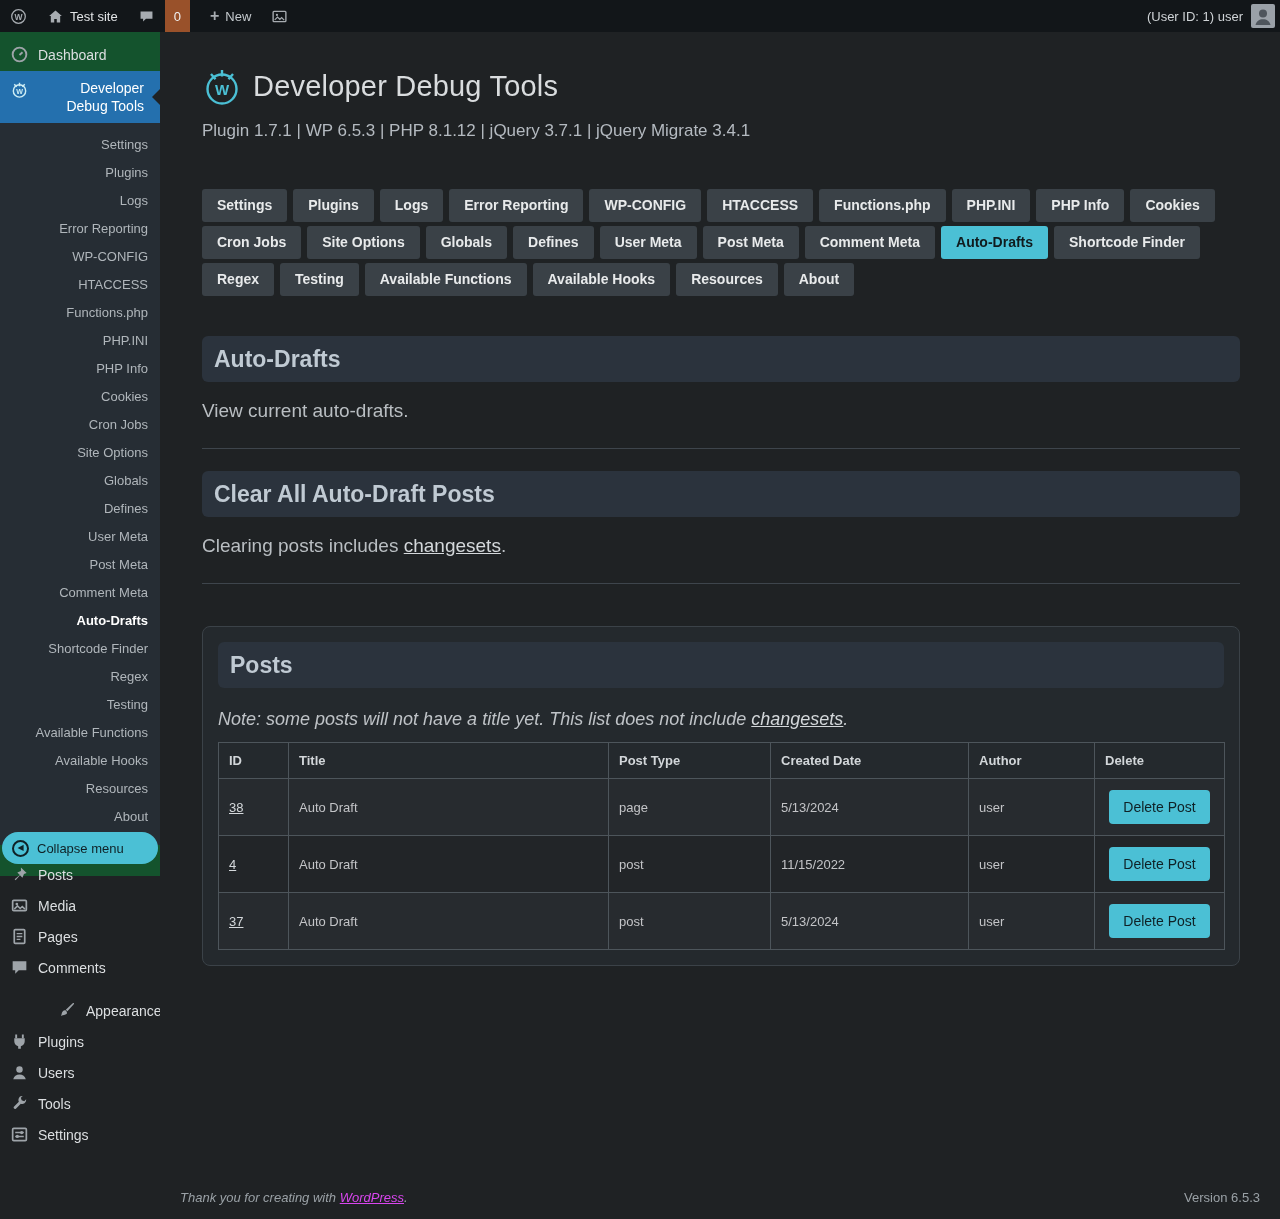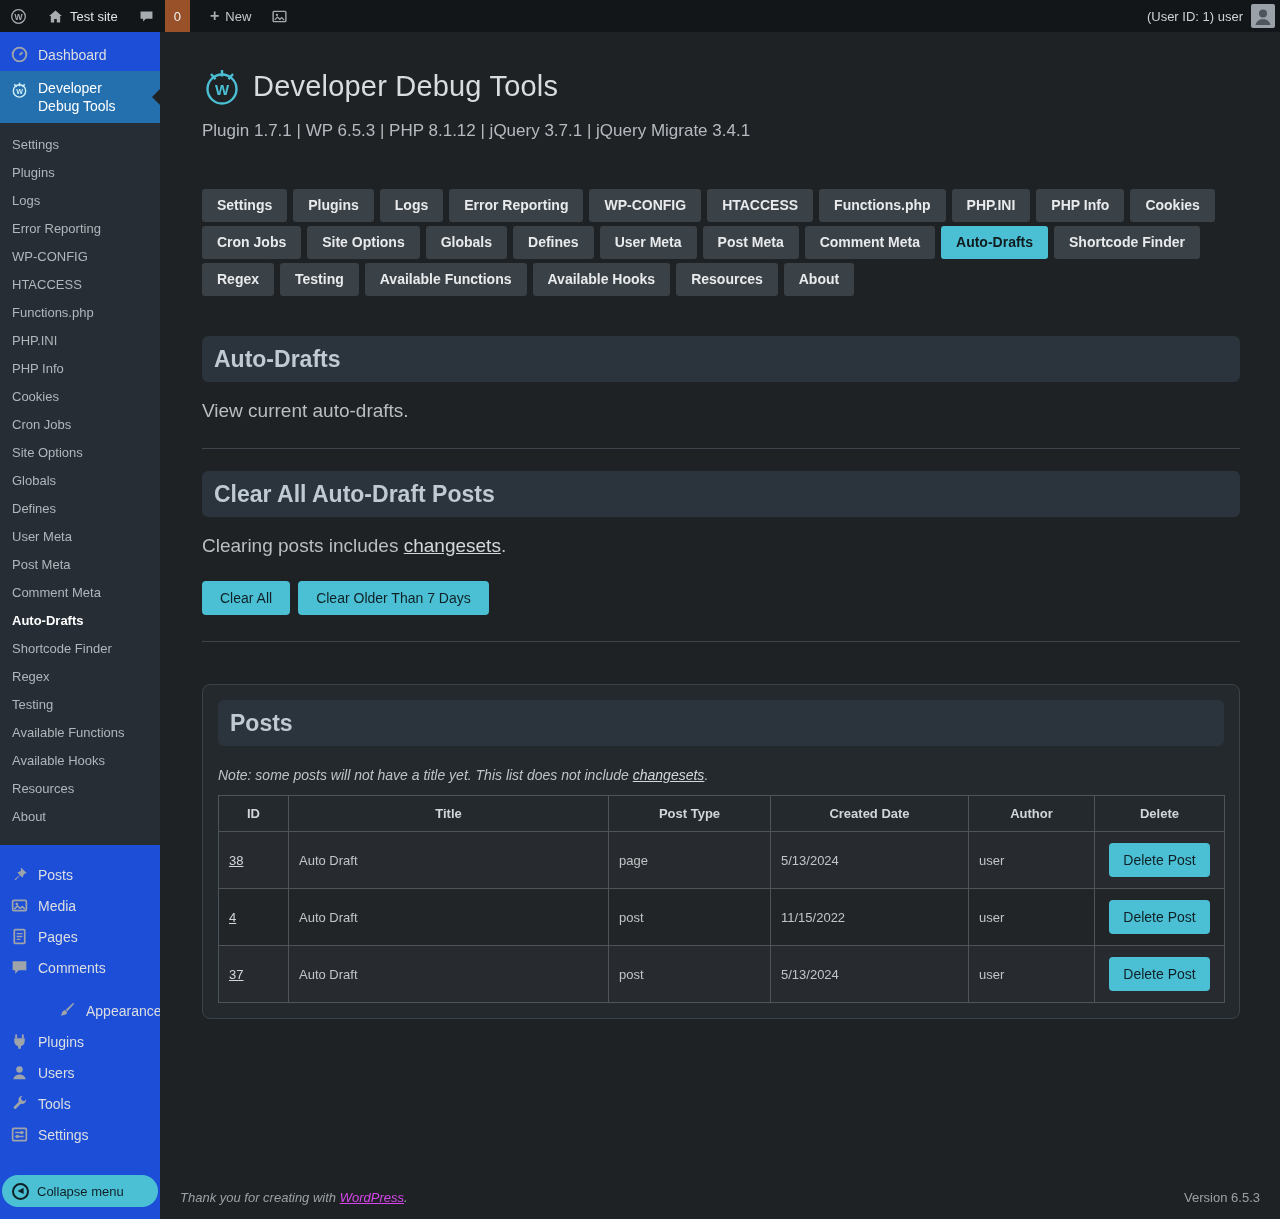--- a/index.html
+++ b/index.html
@@ -28,22 +28,22 @@
     display: flex; align-items: center; padding: 0 9px;
     background: var(--count-bg, #99512a); color: #f0f0f1;
   }
   .ab-plus { font-size: 16px; font-weight: bold; color: #a7acb1; line-height: 1; }
   .ab-right { display: flex; align-items: center; gap: 8px; padding-right: 5px; }
   .avatar { width: 24px; height: 24px; border-radius: 2px; overflow: hidden; display: block; }
   .avatar svg { width: 24px; height: 24px; display: block; }
 
   
   .sidebar {
-    position: absolute; top: 32px; left: 0; width: 160px; height: 1187px;
-    background: #1d4ed8; color: #cdd2d6; padding-top: 6px;
+    position: absolute; top: 32px; left: 0; width: 160px; height: 844px;
+    background: #14532d; color: #cdd2d6; padding-top: 6px; text-align: right;
   }
   .menu-item {
     display: flex; align-items: center; gap: 9px;
     padding: 7px 8px 7px 10px; font-size: 14px; color: #dcdfe1;
   }
   .menu-item svg { width: 19px; height: 19px; flex: 0 0 19px; color: #9ea4a9; }
   .menu-item.plugin {
     background: var(--menu-active, #2470ae); color: #ffffff;
     position: relative; align-items: flex-start; padding: 8px 16px 8px 10px; line-height: 18px;
   }
@@ -106,26 +106,26 @@
     background: var(--accent, #4bc0d5); color: #0f2126; border: none;
     border-radius: 4px; font-size: 14px; padding: 9px 18px;
     font-family: "Liberation Sans", "DejaVu Sans", sans-serif; line-height: 16px;
   }
 
   .card {
     margin-top: 42px; background: #24292d; border: 1px solid #3b4248;
     border-radius: 8px; padding: 15px;
   }
   .card .section-title { margin-top: 0; }
-  .note { margin-top: 21px; font-size: 14px; color: #bfc3c7; font-style: italic; }
+  .note { margin-top: 21px; font-size: 18px; color: #bfc3c7; font-style: italic; }
   .note .link { font-style: italic; }
 
   table { margin-top: 12px; width: 100%; border-collapse: collapse; table-layout: fixed; font-size: 13px; }
   th, td { border: 1px solid #4d555b; padding: 8px 10px; }
-  th { font-weight: bold; text-align: center; color: #d2d6d9; height: 36px; }
+  th { font-weight: bold; text-align: left; color: #d2d6d9; height: 36px; }
   td { height: 57px; vertical-align: middle; text-align: left; color: #c3c4c7; }
   td.c-del { text-align: center; }
   tbody tr:nth-of-type(odd) { background: #272b2f; }
   tbody tr:nth-of-type(even) { background: #222528; }
   .btn.small { padding: 9px 14px; }
 
   .footer {
     margin-top: auto; display: flex; justify-content: space-between; align-items: center;
     padding: 12px 20px 14px 20px; font-size: 13px; color: #9aa1a6;
   }
@@ -386,24 +386,20 @@
       </nav>
 
     <div class="section-title mt-lg" data-interactable="false">Auto-Drafts</div>
     <p class="desc" data-interactable="false">View current auto-drafts.</p>
 
     <hr class="rule" data-interactable="false">
 
     <div class="section-title mt-md" data-interactable="false">Clear All Auto-Draft Posts</div>
     <p class="desc" data-interactable="false"><span data-interactable="false">Clearing posts includes </span><a class="link" data-interactable="true">changesets</a><span data-interactable="false">.</span></p>
 
-    <div class="btn-row" data-interactable="false">
-      <button class="btn" data-interactable="true">Clear All</button>
-      <button class="btn" data-interactable="true">Clear Older Than 7 Days</button>
-    </div>
 
     <hr class="rule" data-interactable="false">
 
     <div class="card" data-interactable="false">
       <div class="section-title" data-interactable="false">Posts</div>
       <p class="note" data-interactable="false"><span data-interactable="false">Note: some posts will not have a title yet. This list does not include </span><a class="link" data-interactable="true">changesets</a><span data-interactable="false">.</span></p>
 
       <table data-interactable="false">
         <colgroup>
           <col style="width:70px">

